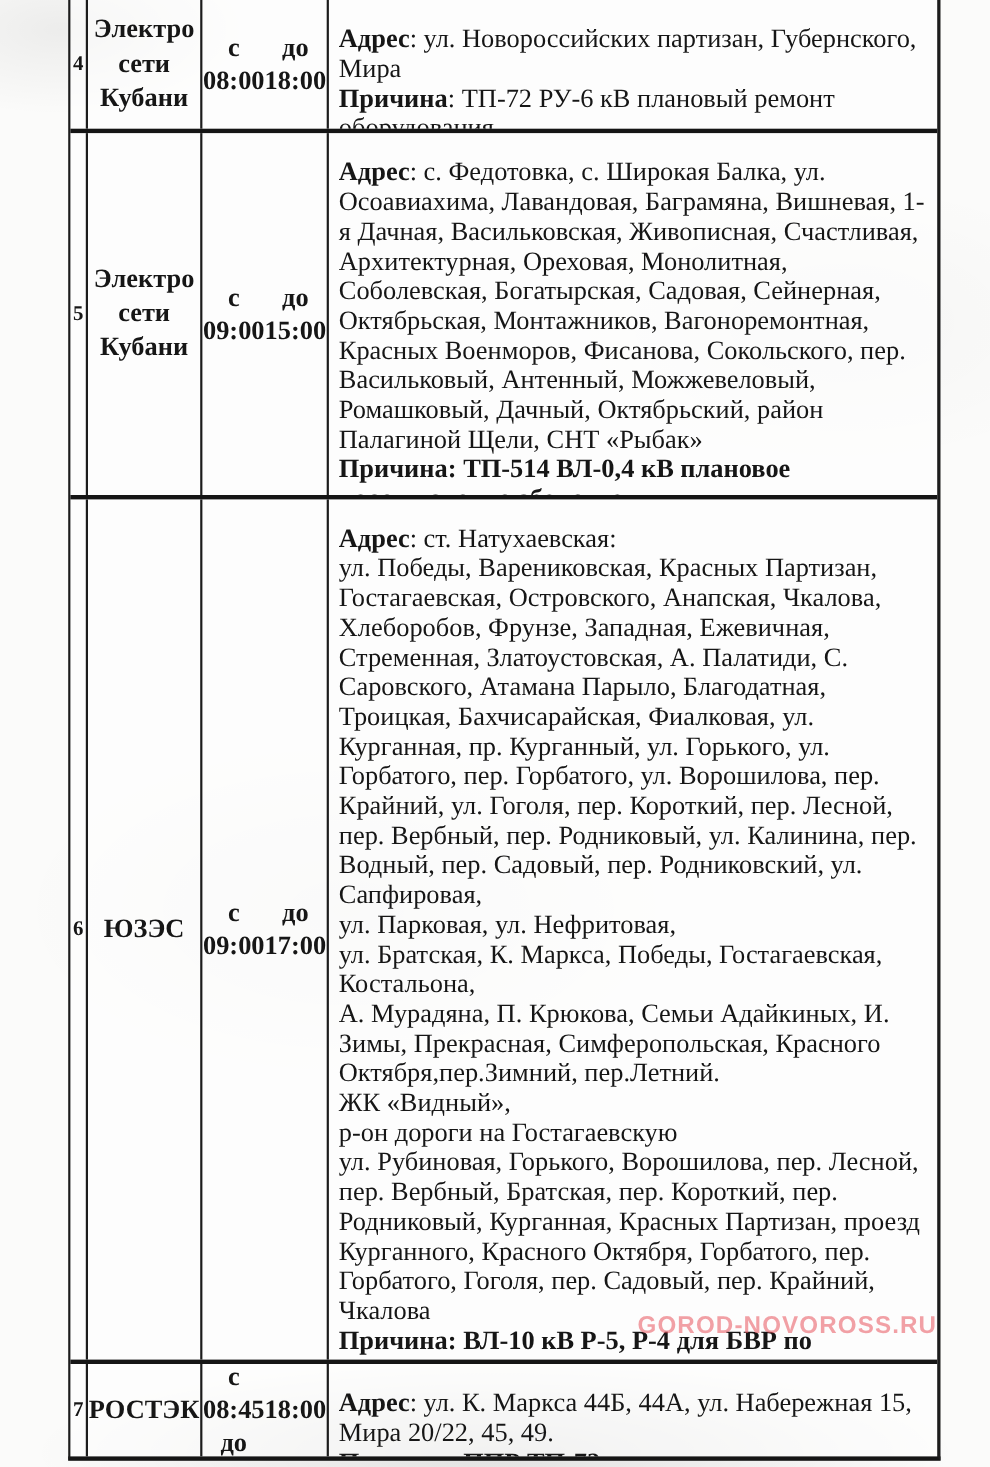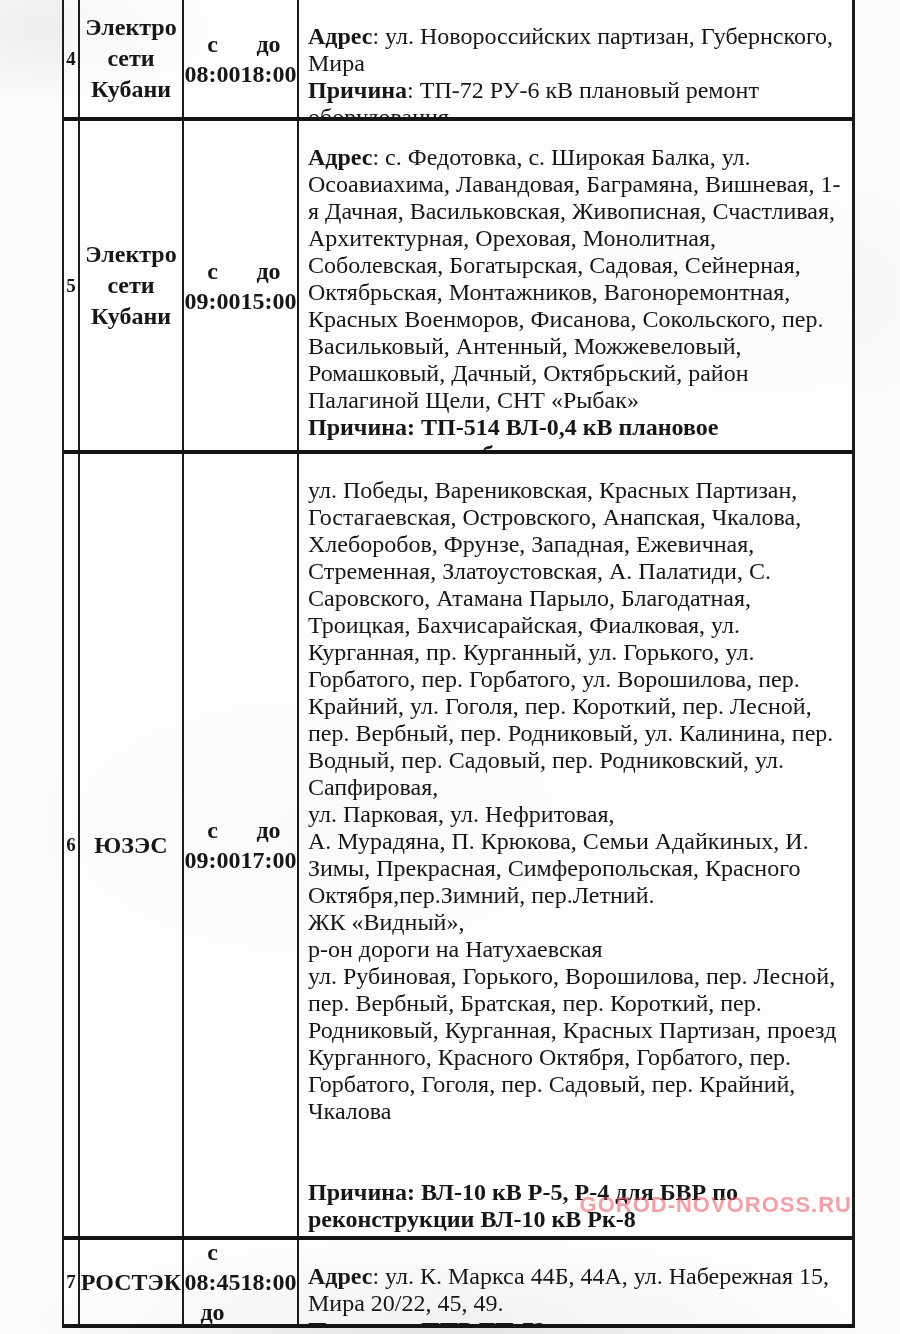--- a/index.html
+++ b/index.html
@@ -105,25 +105,27 @@
         <span>6</span>
       </div>
       <div class="cell company-cell">
         <div>ЮЗЭС</div>
       </div>
       <div class="cell time-cell">
         <div>с 09:00</div>
         <div>до 17:00</div>
       </div>
       <div class="cell addr-cell">
+        <div class="para"><span class="b">Адрес</span><span>: ст. Натухаевская:</span></div>
         <div class="para"><span>ул. Победы, Варениковская, Красных Партизан, Гостагаевская, Островского, Анапская, Чкалова, Хлеборобов, Фрунзе, Западная, Ежевичная, Стременная, Златоустовская, А. Палатиди, С. Саровского, Атамана Парыло, Благодатная, Троицкая, Бахчисарайская, Фиалковая, ул. Курганная, пр. Курганный, ул. Горького, ул. Горбатого, пер. Горбатого, ул. Ворошилова, пер. Крайний, ул. Гоголя, пер. Короткий, пер. Лесной, пер. Вербный, пер. Родниковый, ул. Калинина, пер. Водный, пер. Садовый, пер. Родниковский, ул. Сапфировая,</span></div>
         <div class="para"><span>ул. Парковая, ул. Нефритовая,</span></div>
+        <div class="para"><span>ул. Братская, К. Маркса, Победы, Гостагаевская, Костальона,</span></div>
         <div class="para"><span>А. Мурадяна, П. Крюкова, Семьи Адайкиных, И. Зимы, Прекрасная, Симферопольская, Красного Октября,пер.Зимний, пер.Летний.</span></div>
         <div class="para"><span>ЖК «Видный»,</span></div>
-        <div class="para"><span>р-он дороги на Натухаевская</span></div>
+        <div class="para"><span>р-он дороги на Гостагаевскую</span></div>
         <div class="para"><span>ул. Рубиновая, Горького, Ворошилова, пер. Лесной, пер. Вербный, Братская, пер. Короткий, пер. Родниковый, Курганная, Красных Партизан, проезд Курганного, Красного Октября, Горбатого, пер. Горбатого, Гоголя, пер. Садовый, пер. Крайний, Чкалова</span></div>
         <div class="para pin"><span class="b">Причина: ВЛ-10 кВ Р-5, Р-4 для БВР по реконструкции ВЛ-10 кВ Рк-8</span></div>
       </div>
     </div>
     <div class="t-row" style="height: 84px;">
       <div class="cell num-cell">
         <span>7</span>
       </div>
       <div class="cell company-cell">
         <div>РОСТЭК</div>

